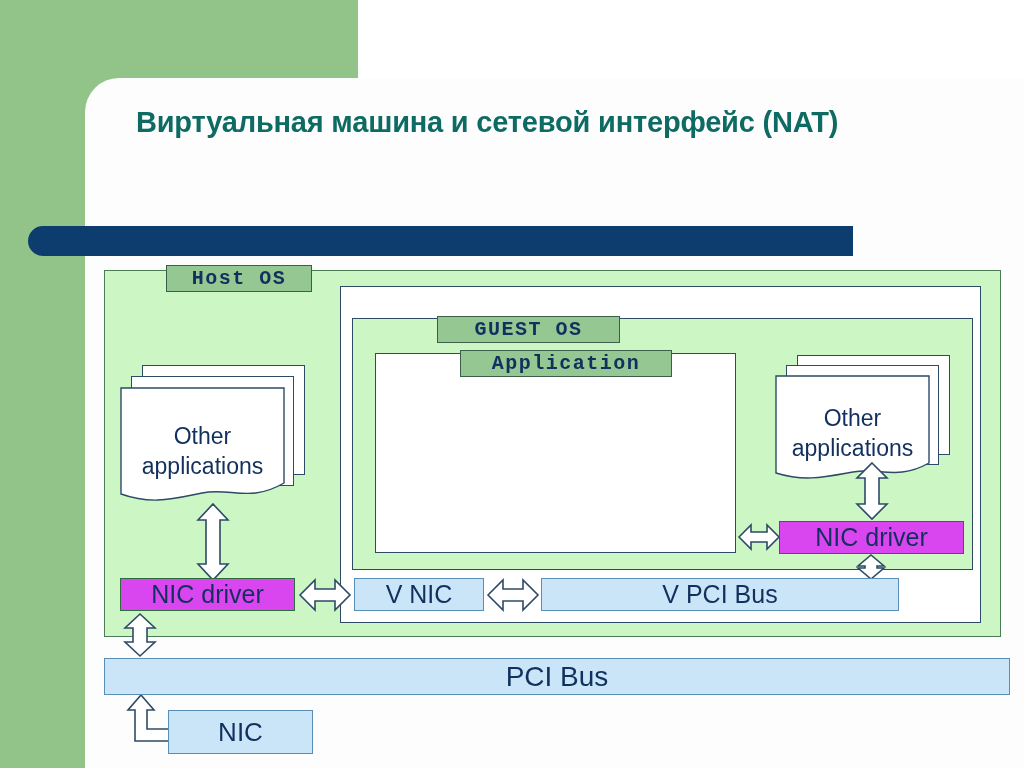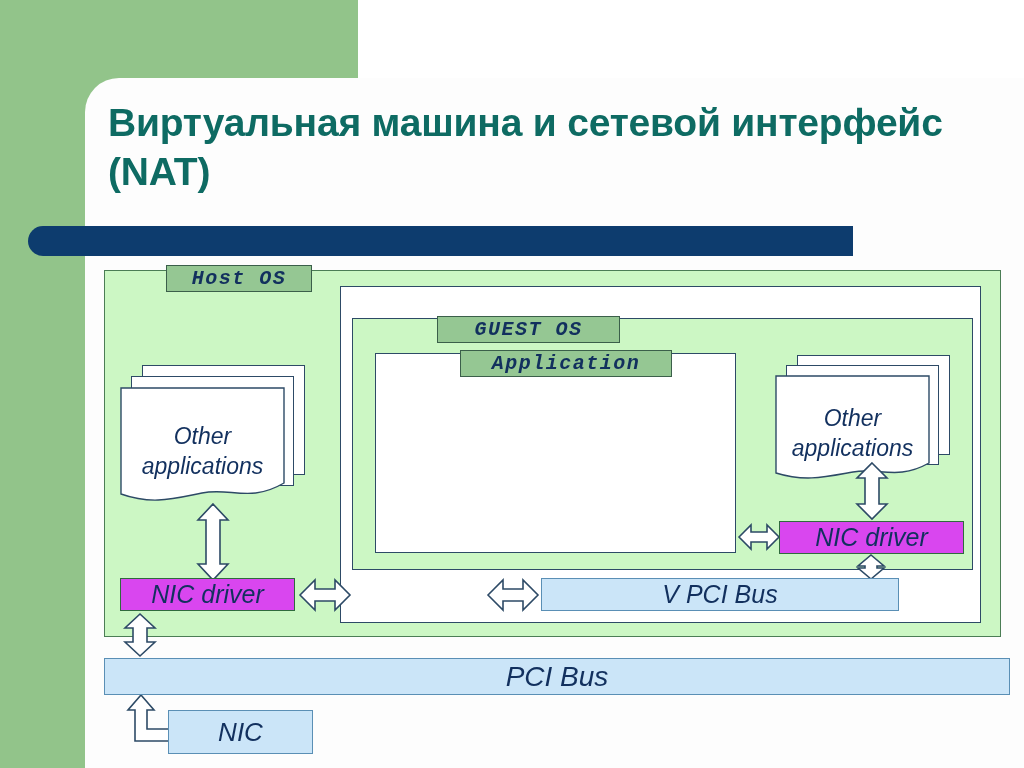--- a/index.html
+++ b/index.html
@@ -37,43 +37,43 @@
   }
   #white-panel {
     position: absolute;
     left: 85px; top: 78px;
     width: 939px; height: 690px;
     background: #fdfdfd;
     border-top-left-radius: 34px;
   }
   #title {
     position: absolute;
-    left: 108px; top: 98px;
+    left: 136px; top: 98px;
     width: 840px;
     color: #0e6b63;
     font-family: "Liberation Sans", sans-serif;
     font-weight: bold;
-    font-size: 39px;
+    font-size: 29px;
     line-height: 49px;
     letter-spacing: -0.2px;
   }
   #navy-bar {
     position: absolute;
     left: 28px; top: 226px;
     width: 825px; height: 30px;
     background: #0d3c6e;
     border-top-left-radius: 15px;
     border-bottom-left-radius: 15px;
   }
 
   
   #diagram {
     position: absolute;
     left: 0; top: 0;
-    width: 1024px; height: 768px; font-style: italic;
+    width: 1024px; height: 768px;
   }
   .box { position: absolute; box-sizing: border-box; }
 
   .container-host {
     left: 104px; top: 270px;
     width: 897px; height: 367px;
     background: #ccf7c4;
     border: 1px solid #4b7d55;
   }
   .container-vm {
@@ -247,18 +247,19 @@
     <svg class="arrow" style="left:856px; top:554px;" width="30" height="26" viewBox="0 0 30 26">
       <path class="ar" d="M15,1 L28,12 L21,12 L21,14 L28,14 L15,25 L2,14 L9,14 L9,12 L2,12 Z"></path>
     </svg>
 
     <svg class="arrow" style="left:125px; top:694px;" width="62" height="58" viewBox="0 0 62 58">
       <path class="ar" d="M16,1 L29,16 L22,16 L22,35 L46,35 L46,28 L61,41 L46,54 L46,47 L10,47 L10,16 L3,16 Z"></path>
     </svg>
 
     <div class="fill-box green-fill nicdrv-left">NIC driver</div>
     <div class="fill-box green-fill nicdrv-right">NIC driver</div>
+    <div class="fill-box blue-fill vnic">V NIC</div>
     <div class="fill-box blue-fill vpcibus">V PCI Bus</div>
     <div class="fill-box blue-fill pcibus">PCI Bus</div>
     <div class="fill-box blue-fill nicbox">NIC</div>
 
   </div>
 </div>
 
 </body></html>

